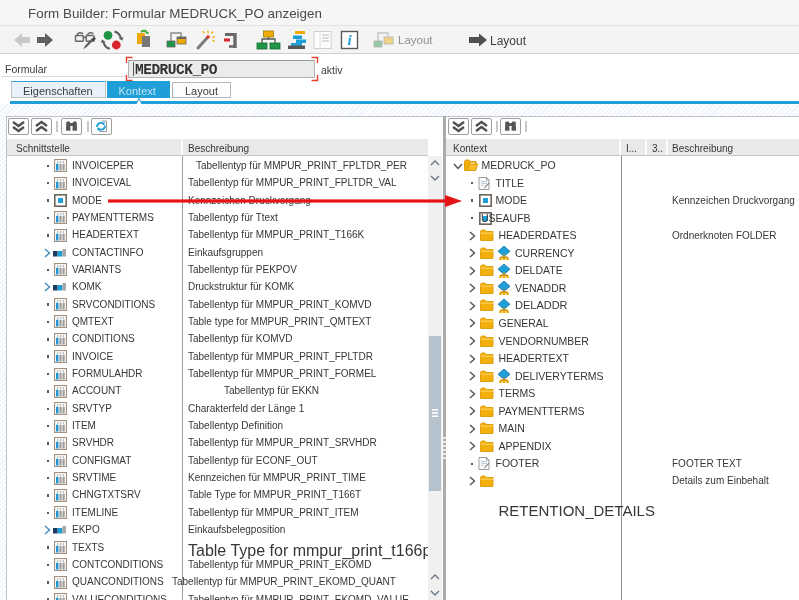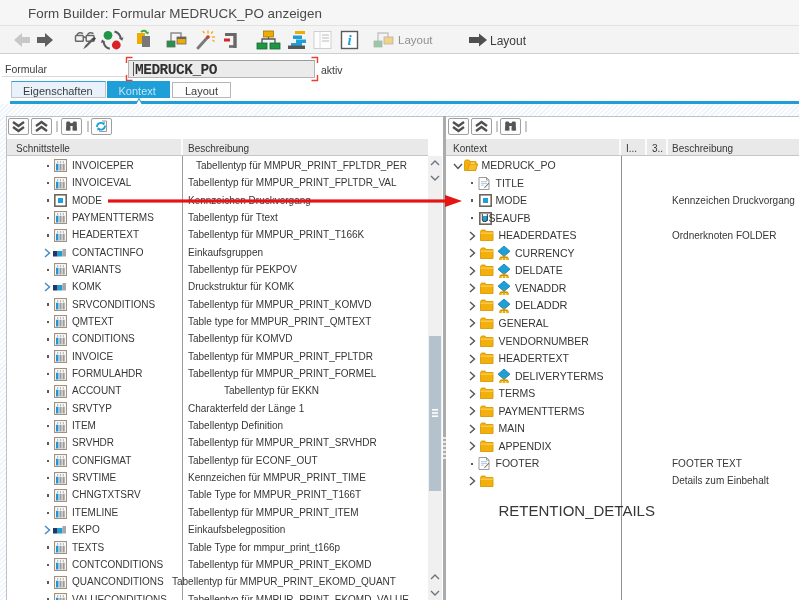--- a/index.html
+++ b/index.html
@@ -334,21 +334,21 @@
 <svg class="abs" style="left:53px;top:526.1px;" width="14" height="8">
     <use href="#ic-struct"></use>
   </svg>
 <div class="txt" style="left:72px;top:524.1px;font-size:10px;color:#363636;">EKPO</div>
 <div class="txt" style="left:188px;top:524.1px;font-size:10px;color:#363636;">Einkaufsbelegposition</div>
 <div class="abs" style="left:46.5px;top:546.3px;width:2.5px;height:2.5px;background:#5a5a5a;"></div>
 <svg class="abs" style="left:53.5px;top:541.0px;" width="14" height="14">
     <use href="#ic-table"></use>
   </svg>
 <div class="txt" style="left:72px;top:541.5px;font-size:10px;color:#363636;">TEXTS</div>
-<div class="txt" style="left:188px;top:541.5px;font-size:10px;color:#363636;">Table Type for mmpur_print_t166p</div>
+<div class="txt" style="left:188px;top:541.5px;font-size:16px;color:#363636;">Table Type for mmpur_print_t166p</div>
 <div class="abs" style="left:46.5px;top:563.6px;width:2.5px;height:2.5px;background:#5a5a5a;"></div>
 <svg class="abs" style="left:53.5px;top:558.3px;" width="14" height="14">
     <use href="#ic-table"></use>
   </svg>
 <div class="txt" style="left:72px;top:558.8px;font-size:10px;color:#363636;">CONTCONDITIONS</div>
 <div class="txt" style="left:188px;top:558.8px;font-size:10px;color:#363636;">Tabellentyp für MMPUR_PRINT_EKOMD</div>
 <div class="abs" style="left:46.5px;top:581.0px;width:2.5px;height:2.5px;background:#5a5a5a;"></div>
 <svg class="abs" style="left:53.5px;top:575.7px;" width="14" height="14">
     <use href="#ic-table"></use>
   </svg>

